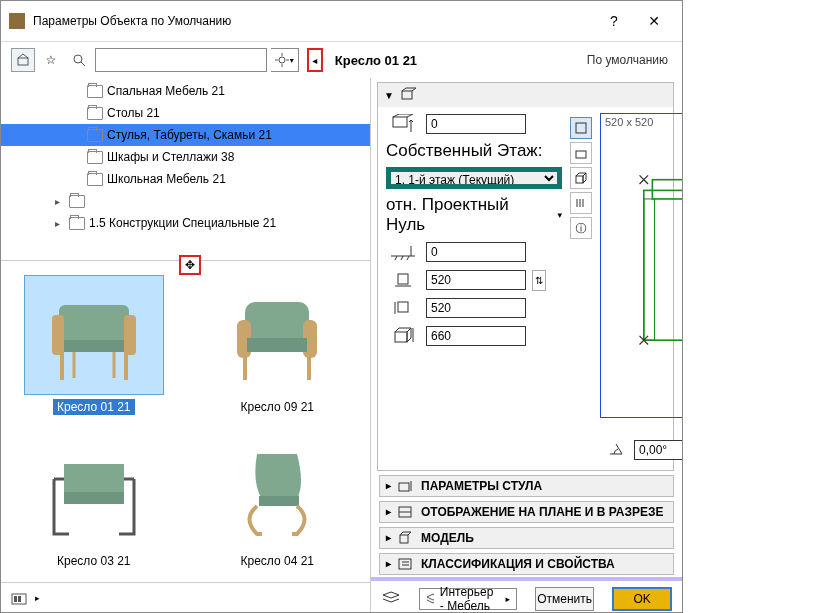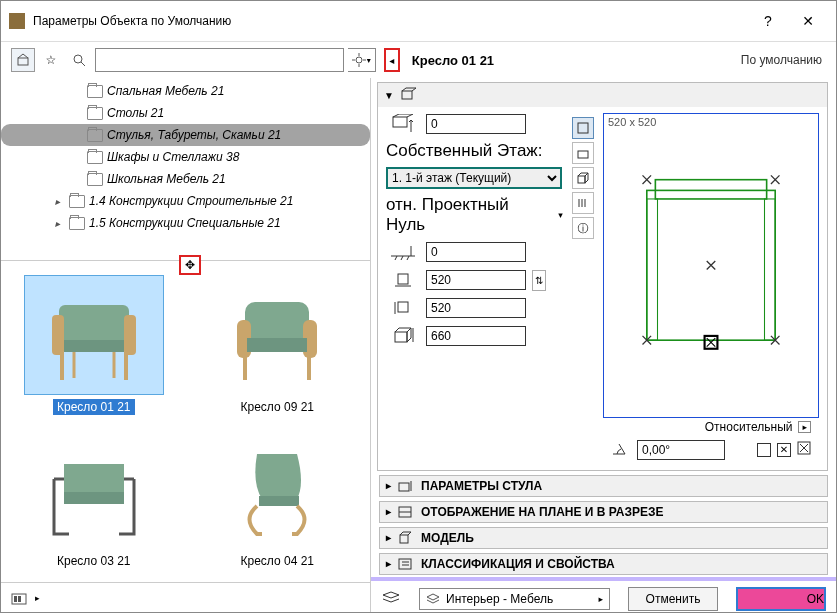--- a/index.html
+++ b/index.html
@@ -1,35 +1,35 @@
 <!DOCTYPE html>
 <html><head>
 <meta charset="utf-8">
 <style>
 * { box-sizing: border-box; margin: 0; padding: 0; font-family: "Segoe UI", Tahoma, sans-serif; font-size: 12px; }
 body { background: #fff; }
-.window { width: 837px; height: 613px; border: 1px solid #888; display: flex; flex-direction: column; background: #fff; }
+.window { width: 683px; height: 613px; border: 1px solid #888; display: flex; flex-direction: column; background: #fff; }
 .titlebar { display: flex; align-items: center; padding: 6px 8px; border-bottom: 1px solid #ddd; }
 .titlebar .app-icon { width: 16px; height: 16px; background: #8a6d3b; margin-right: 8px; }
 .titlebar .title { flex: 1; font-size: 12px; }
 .titlebar .btn { width: 40px; height: 28px; display: flex; align-items: center; justify-content: center; font-size: 14px; }
 .toolbar-row { display: flex; align-items: center; padding: 6px 10px; gap: 4px; }
 .tool-btn { width: 24px; height: 24px; border: 1px solid transparent; display: flex; align-items: center; justify-content: center; background: #fff; }
 .tool-btn.active { border: 1px solid #999; background: #eef3f8; }
 .search-input { flex: 1; height: 24px; border: 1px solid #888; padding: 0 4px; }
 .gear-btn { width: 28px; height: 24px; border: 1px solid #888; border-left: none; display: flex; align-items: center; justify-content: center; }
 .collapse-btn { width: 16px; height: 24px; border: 2px solid #d22; display: flex; align-items: center; justify-content: center; margin-left: 4px; font-size: 10px; }
 .obj-name { font-weight: bold; margin-left: 8px; font-size: 13px; }
 .spacer { flex: 1; }
 .default-label { color: #333; font-size: 12px; margin-right: 4px; }
 .main { flex: 1; display: flex; overflow: hidden; }
 .left-pane { width: 370px; display: flex; flex-direction: column; border-right: 1px solid #ccc; }
-.tree { flex: 0 0 183px; overflow-y: auto; border-bottom: 1px solid #ccc; padding: 2px 0; font-style: italic; }
+.tree { flex: 0 0 183px; overflow-y: auto; border-bottom: 1px solid #ccc; padding: 2px 0; }
 .tree-item { display: flex; align-items: center; height: 22px; padding-left: 8px; gap: 4px; }
-.tree-item.sel { background: #a3a3a3; border-radius: 9px; }
+.tree-item.sel { background: #3b82f6; }
 .tree-item .indent { display: inline-block; }
 .tree-item .arrow { width: 10px; font-size: 10px; color: #555; }
 .tree-item .folder { width: 16px; height: 13px; border: 1px solid #888; border-radius: 1px; position: relative; }
 .tree-item .folder::before { content: ""; position: absolute; top: -3px; left: 0; width: 7px; height: 3px; border: 1px solid #888; border-bottom: none; }
 .splitter { height: 8px; position: relative; background: #fff; }
 .splitter .handle { position: absolute; left: 178px; top: -6px; width: 22px; height: 20px; border: 2px solid #d22; display: flex; align-items: center; justify-content: center; font-size: 12px; background: #fff; z-index: 5; }
 .thumbs { flex: 1; overflow-y: auto; padding: 6px 6px; display: grid; grid-template-columns: 1fr 1fr; gap: 6px 10px; }
 .thumb { display: flex; flex-direction: column; align-items: center; }
 .thumb-img { width: 140px; height: 120px; display: flex; align-items: center; justify-content: center; }
 .thumb.sel .thumb-img { background: #bfe3ff; border: 1px solid #5aa7e0; }
@@ -39,35 +39,35 @@
 .right-pane { flex: 1; display: flex; flex-direction: column; overflow: hidden; }
 .section { border: 1px solid #bbb; margin: 4px 8px 2px 6px; }
 .section-header { display: flex; align-items: center; padding: 4px 6px; background: #f0f0f0; gap: 6px; font-weight: bold; font-size: 12px; }
 .section-header .tri { font-size: 10px; }
 .section-body { padding: 6px 8px; display: flex; gap: 8px; }
 .params-col { width: 190px; display: flex; flex-direction: column; gap: 6px; }
 .param-row { display: flex; align-items: center; gap: 6px; }
 .param-row .icon { width: 34px; height: 22px; display: flex; align-items: center; justify-content: center; }
 .param-row input[type=text] { width: 100px; height: 20px; border: 1px solid #333; padding: 0 4px; }
 .param-label { font-size: 17px; }
-select.floor { width: 176px; height: 22px; border: 2px solid #0f766e; }
+select.floor { width: 176px; height: 22px; border: 5px solid #0f766e; }
 .icons-col { width: 26px; display: flex; flex-direction: column; gap: 3px; align-items: center; padding-top: 4px; }
 .icons-col .ibtn { width: 22px; height: 22px; border: 1px solid #bbb; display: flex; align-items: center; justify-content: center; font-size: 11px; }
 .icons-col .ibtn.active { background: #dde8f3; border-color: #5a8ab8; }
 .preview { flex: 1; border: 1px solid #1d4ed8; position: relative; min-height: 300px; }
 .preview .dims { position: absolute; top: 2px; left: 4px; font-size: 11px; color: #555; }
 .preview svg { width: 100%; height: 100%; }
 .rel-row { display: flex; align-items: center; gap: 6px; justify-content: flex-end; padding: 2px 8px 4px; }
 .rel-row input { width: 88px; height: 20px; border: 1px solid #333; padding: 0 4px; }
 .collapsed-section { border: 1px solid #bbb; margin: 2px 8px; background: #f0f0f0; display: flex; align-items: center; padding: 3px 6px; gap: 6px; font-weight: bold; font-size: 12px; }
 .collapsed-section .tri { font-size: 10px; }
 .bottom-bar { display: flex; align-items: center; padding: 6px 10px; gap: 18px; border-top: 4px solid #c4b5fd; }
 .layer-sel { flex: 1; height: 22px; border: 1px solid #888; display: flex; align-items: center; padding: 0 6px; gap: 6px; }
 .btn-std { width: 90px; height: 24px; border: 1px solid #888; background: #f4f4f4; }
-.btn-primary { width: 90px; height: 24px; border: 2px solid #2f7bd1; background: #ec4899; color: #000; text-align: right; }
+.btn-primary { width: 90px; height: 24px; border: 2px solid #2f7bd1; background: #eab308; color: #000; }
 .chk { width:14px; height:14px; border:1px solid #333; display:inline-block; }
 </style>
 </head>
 <body>
 
 <div class="window">
 
   <div class="titlebar">
     <div class="app-icon"></div>
     <div class="title">Параметры Объекта по Умолчанию</div>
@@ -139,21 +139,20 @@
         <div class="tree-item">
             <span class="indent" style="width:60px"></span>
             <span class="arrow"></span>
             <span class="folder"></span>
             <span>Школьная Мебель 21</span>
           </div>
         <div class="tree-item">
             <span class="indent" style="width:42px"></span>
             <span class="arrow">▸</span>
             <span class="folder"></span>
-            <span>1.4 Конструкции Строительные 21</span>
           </div>
         <div class="tree-item">
             <span class="indent" style="width:42px"></span>
             <span class="arrow">▸</span>
             <span class="folder"></span>
             <span>1.5 Конструкции Специальные 21</span>
           </div>
       </div>
 
       <div class="splitter">

